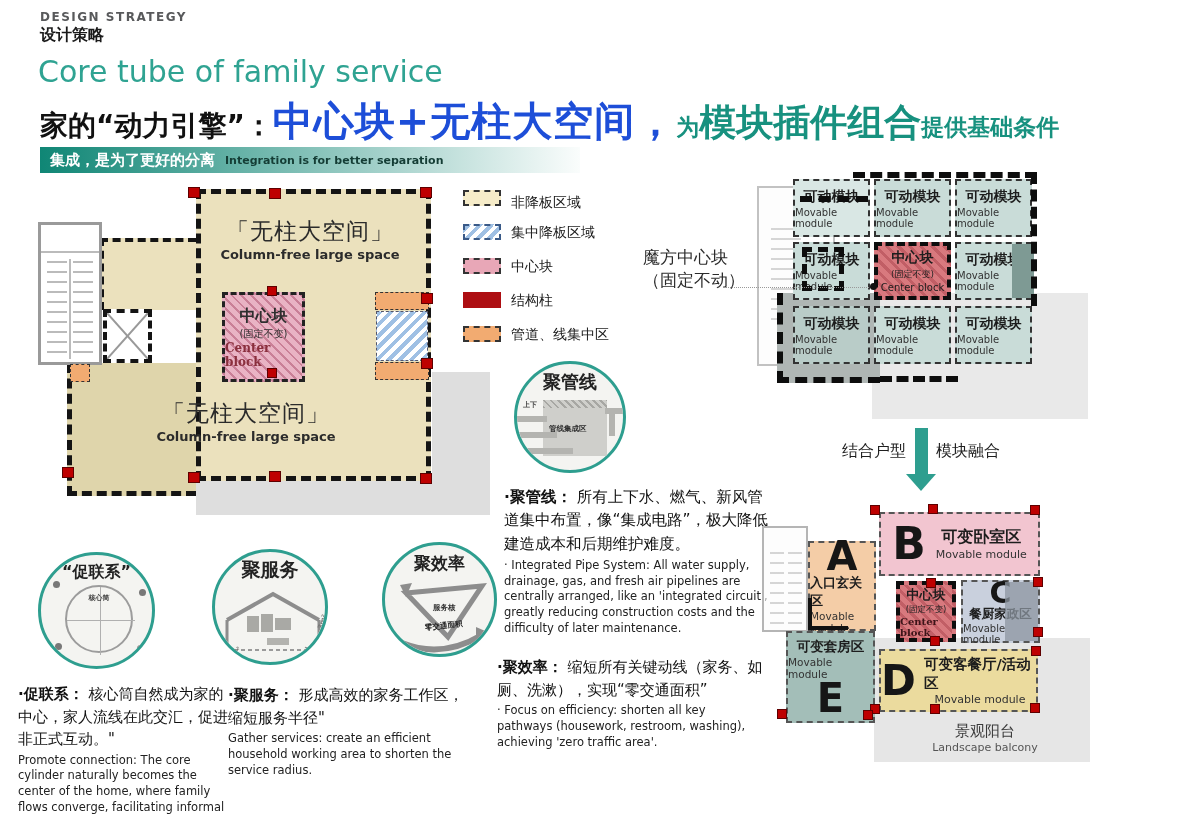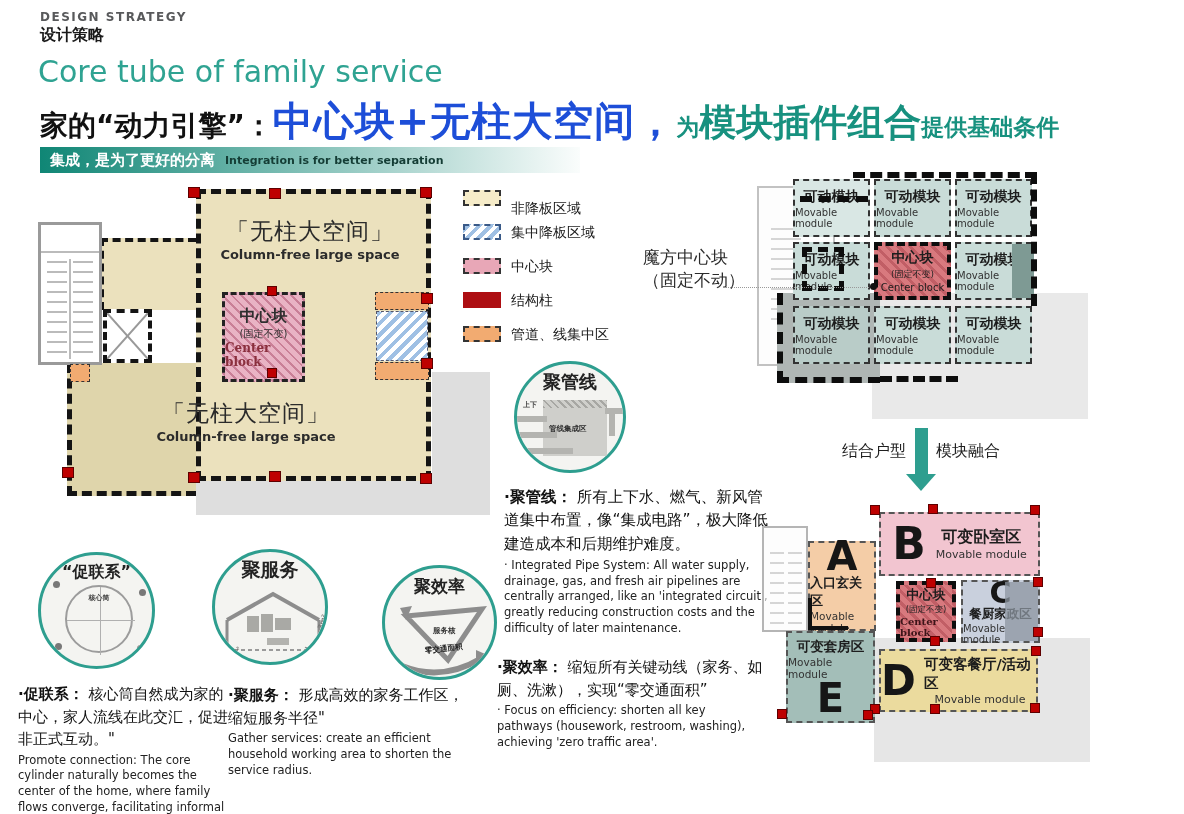--- a/index.html
+++ b/index.html
@@ -68,21 +68,21 @@
     <span class="hl-big2">模块插件组合</span>
     <span class="hl-small">提供基础条件</span>
   </div>
   <div class="abs banner" style="left:40px;top:147px;width:540px;height:26px;">
     <span class="banner-zh">集成，是为了更好的分离</span>
     <span class="banner-en">Integration is for better separation</span>
   </div>
 
   <div class="abs" style="left:463px;top:188px;width:230px;height:160px;">
     <div class="abs lg-swatch" style="left:0;top:2px;background:#f6ecc9;border:2px dashed #333;"></div>
-    <div class="abs lg-label" style="left:48px;top:12px;">非降板区域</div>
+    <div class="abs lg-label" style="left:48px;top:6px;">非降板区域</div>
     <div class="abs lg-swatch hatch-blue" style="left:0;top:36px;border:2px dashed #3a5a88;"></div>
     <div class="abs lg-label" style="left:48px;top:36px;">集中降板区域</div>
     <div class="abs lg-swatch" style="left:0;top:70px;background:#e8a7b7;border:2px dashed #333;"></div>
     <div class="abs lg-label" style="left:48px;top:70px;">中心块</div>
     <div class="abs lg-swatch" style="left:0;top:104px;background:#ad0e12;"></div>
     <div class="abs lg-label" style="left:48px;top:104px;">结构柱</div>
     <div class="abs lg-swatch" style="left:0;top:138px;background:#f2ab71;border:2px dashed #333;"></div>
     <div class="abs lg-label" style="left:48px;top:138px;">管道、线集中区</div>
   </div>
 
@@ -262,20 +262,24 @@
   </div>
 
   <div class="abs blk" style="left:879px;top:649px;width:159px;height:63px;background:#ebdb9e;gap:8px;">
     <span class="blk-letter" style="font-size:42px;">D</span>
     <span style="display:flex;flex-direction:column;align-items:center;">
       <span class="blk-zh" style="font-size:14.5px;">可变客餐厅/活动区</span>
       <span class="blk-en" style="font-size:11px;">Movable module</span>
     </span>
   </div>
 
+  <div class="abs" style="left:900px;top:722px;width:170px;text-align:center;z-index:2;">
+    <div style="font-size:15px;color:#3a3a3a;">景观阳台</div>
+    <div style="font-size:11px;color:#555;">Landscape balcony</div>
+  </div>
 
   <i class="colm sm" style="left:870px;top:505px;"></i>
   <i class="colm sm" style="left:928px;top:504px;"></i>
   <i class="colm sm" style="left:1030px;top:505px;"></i>
   <i class="colm sm" style="left:1033px;top:577px;"></i>
   <i class="colm sm" style="left:1033px;top:627px;"></i>
   <i class="colm sm" style="left:926px;top:578px;"></i>
   <i class="colm sm" style="left:930px;top:636px;"></i>
   <i class="colm sm" style="left:1031px;top:646px;"></i>
   <i class="colm sm" style="left:1030px;top:703px;"></i>
@@ -306,21 +310,21 @@
       <rect x="28" y="30" width="12" height="16" fill="#a9a9a5"></rect>
       <rect x="42" y="28" width="12" height="18" fill="#a9a9a5"></rect>
       <rect x="56" y="32" width="16" height="12" fill="#a9a9a5"></rect>
       <rect x="48" y="52" width="22" height="7" fill="#b3b3af"></rect>
     </svg>
     <span class="tiny" style="left:10px;top:96px;font-size:7px;color:#777;transform:rotate(-20deg);">4m²</span>
     <span class="tiny" style="left:88px;top:96px;font-size:7px;color:#777;transform:rotate(20deg);">3m²</span>
     <span class="tiny" style="left:100px;top:66px;font-size:7px;color:#777;transform:rotate(-70deg);">3m²</span>
   </div>
 
-  <div class="abs ring" style="left:382px;top:565px;width:115px;height:115px;">
+  <div class="abs ring" style="left:382px;top:542px;width:115px;height:115px;">
     <span class="ring-title" style="top:7px;font-size:17px;">聚效率</span>
     <svg class="abs" style="left:5px;top:28px;" width="105" height="84">
       <path d="M16,20 L92,13 L58,64 Z" stroke="#8d8d8d" stroke-width="5" fill="none"></path>
       <path d="M12,70 Q52,86 92,62" stroke="#8d8d8d" stroke-width="6" fill="none"></path>
       <polygon points="86,54 102,61 86,70" fill="#8d8d8d"></polygon>
       <polygon points="10,12 22,10 16,24" fill="#8d8d8d"></polygon>
     </svg>
     <span class="tiny" style="left:48px;top:58px;font-size:7.5px;color:#333;">服务核</span>
     <span class="tiny" style="left:40px;top:76px;font-size:7.5px;color:#222;transform:rotate(-6deg);">零交通面积</span>
   </div>

